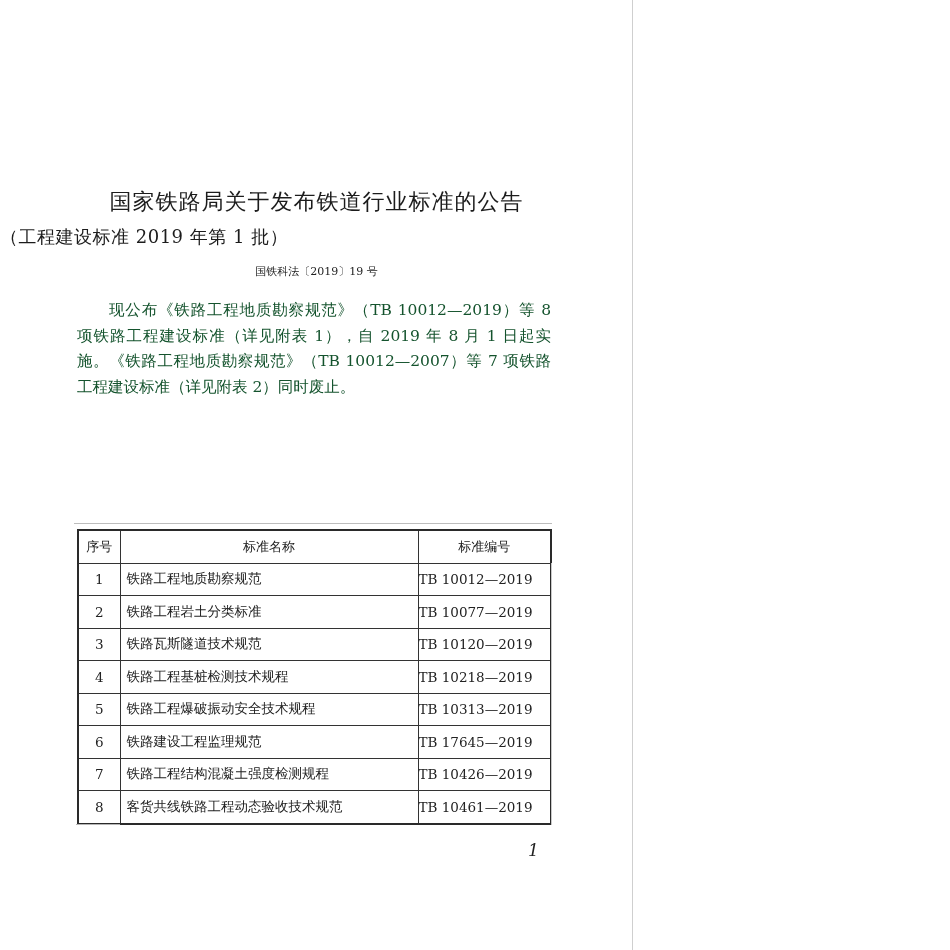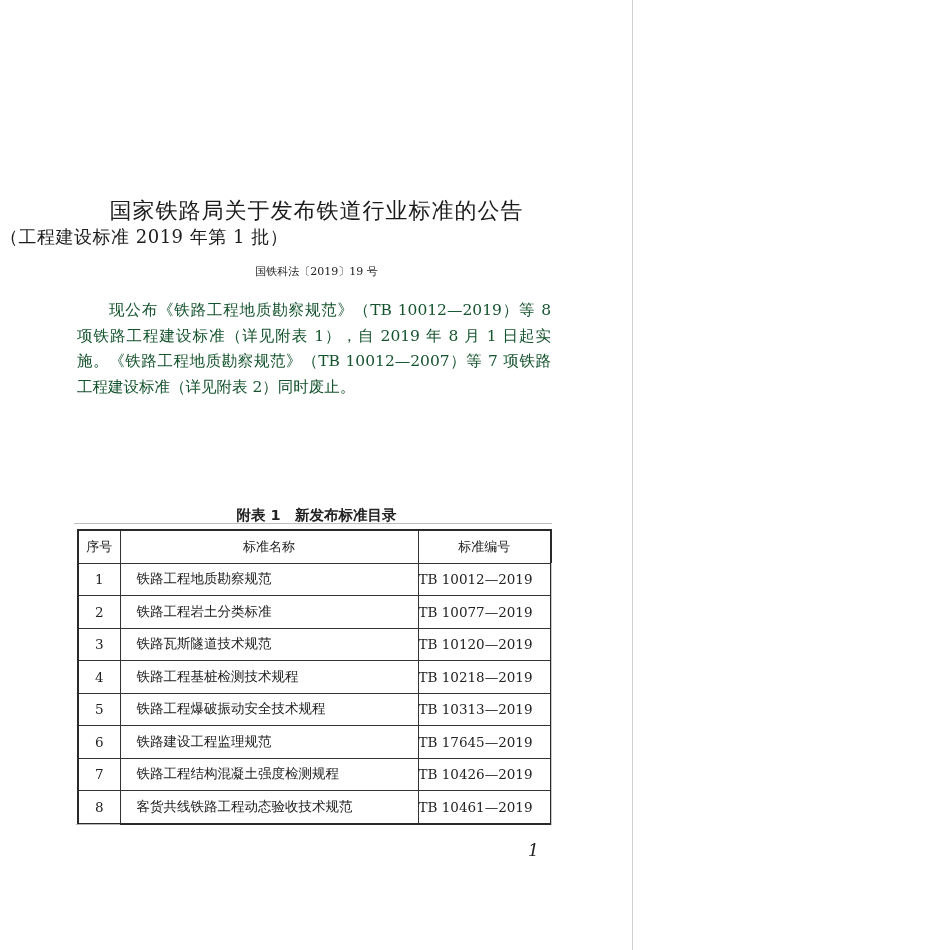--- a/index.html
+++ b/index.html
@@ -4,21 +4,21 @@
   <style>
     html, body { margin: 0; padding: 0; }
     body {
       width: 950px; height: 950px; background: #ffffff; position: relative; overflow: hidden;
       font-family: "DejaVu Serif", "Liberation Serif", serif; color: #1a1a1a;
     }
     .page { position: absolute; left: 0; top: 0; width: 633px; height: 950px; background: #fff; }
     .page-divider { position: absolute; left: 632px; top: 0; width: 1px; height: 950px; background: #cfcfcf; }
     .blank-area { position: absolute; left: 634px; top: 0; width: 316px; height: 950px; background: #fff; }
 
-    .title { position: absolute; left: 0; width: 633px; top: 196px; text-align: center;
+    .title { position: absolute; left: 0; width: 633px; top: 187px; text-align: center;
       font-size: 22px; letter-spacing: 1px; color: #1c1c1c; }
     .subtitle { position: absolute; left: 0; width: 633px; top: 225px; text-align: left;
       font-size: 18px; letter-spacing: 0.5px; color: #1c1c1c; }
     .docnum { position: absolute; left: 0; width: 633px; top: 264px; text-align: center;
       font-size: 11px; color: #222; }
 
     .body-text { position: absolute; left: 77px; width: 474px; top: 298px;
       font-size: 15.5px; line-height: 25.5px; color: #14532d; text-align: justify; }
     .body-text p { margin: 0; }
     .indent { text-indent: 32px; }
@@ -26,41 +26,40 @@
     .table-caption { position: absolute; left: 0; width: 633px; top: 506px; text-align: center;
       font-family: "DejaVu Sans", sans-serif; font-weight: bold; font-size: 14.5px; color: #222; }
     .caption-rule { position: absolute; left: 74px; width: 478px; top: 523px; height: 1px; background: #bdbdbd; }
 
     table.std { position: absolute; left: 77px; top: 529px; width: 473px;
       border-collapse: collapse; border: 2px solid #2a2a2a; table-layout: fixed; }
     table.std th, table.std td { border: 1px solid #333; height: 31.5px; padding: 0;
       font-size: 13.5px; color: #222; }
     table.std th { font-family: "DejaVu Sans", sans-serif; font-weight: normal; font-size: 13px; text-align: center; }
     table.std td.c-idx { text-align: center; }
-    table.std td.c-name { text-align: left; padding-left: 16px; }
+    table.std td.c-name { text-align: left; padding-left: 6px; }
     table.std td.c-code { }
     .col-idx { width: 42px; } .col-name { width: 298px; } .col-code { width: 133px; }
     .tbl-shadow-r { position: absolute; left: 551px; top: 563px; width: 1px; height: 262px; background: #c9c9c9; }
     .tbl-shadow-b { position: absolute; left: 76px; top: 824px; width: 44px; height: 1px; background: #b5b5b5; }
 
     .page-number { position: absolute; left: 528px; top: 840px; font-style: italic; font-size: 17px; color: #222; }
   </style>
 </head>
 <body>
 
 <div class="page">
   <div class="title">国家铁路局关于发布铁道行业标准的公告</div>
   <div class="subtitle">（工程建设标准 2019 年第 1 批）</div>
   <div class="docnum">国铁科法〔2019〕19 号</div>
 
   <div class="body-text">
     <p class="indent">现公布《铁路工程地质勘察规范》（TB 10012—2019）等 8 项铁路工程建设标准（详见附表 1），自 2019 年 8 月 1 日起实施。《铁路工程地质勘察规范》（TB 10012—2007）等 7 项铁路工程建设标准（详见附表 2）同时废止。</p>
   </div>
 
-  <div class="table-caption">附表 1　新发布标准目录</div>
   <div class="caption-rule"></div>
 
   <table class="std">
     <colgroup>
       <col class="col-idx">
         <col class="col-name">
         <col class="col-code">
     </colgroup>
     <thead>
       <tr>

